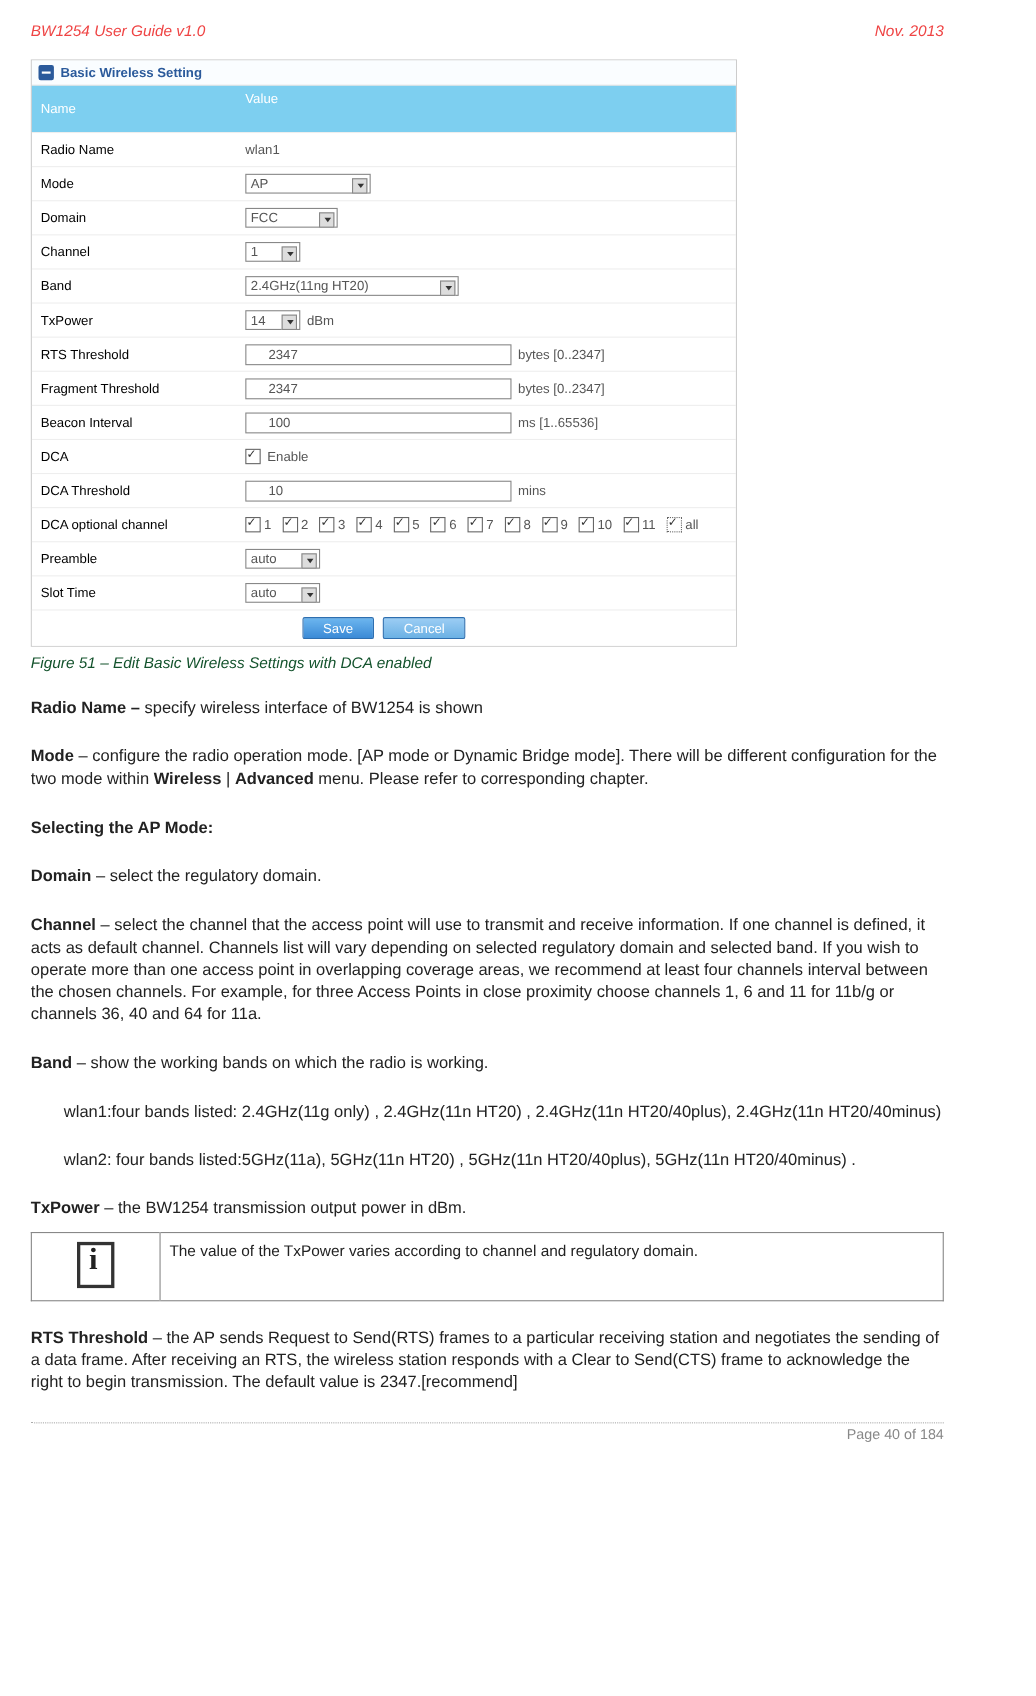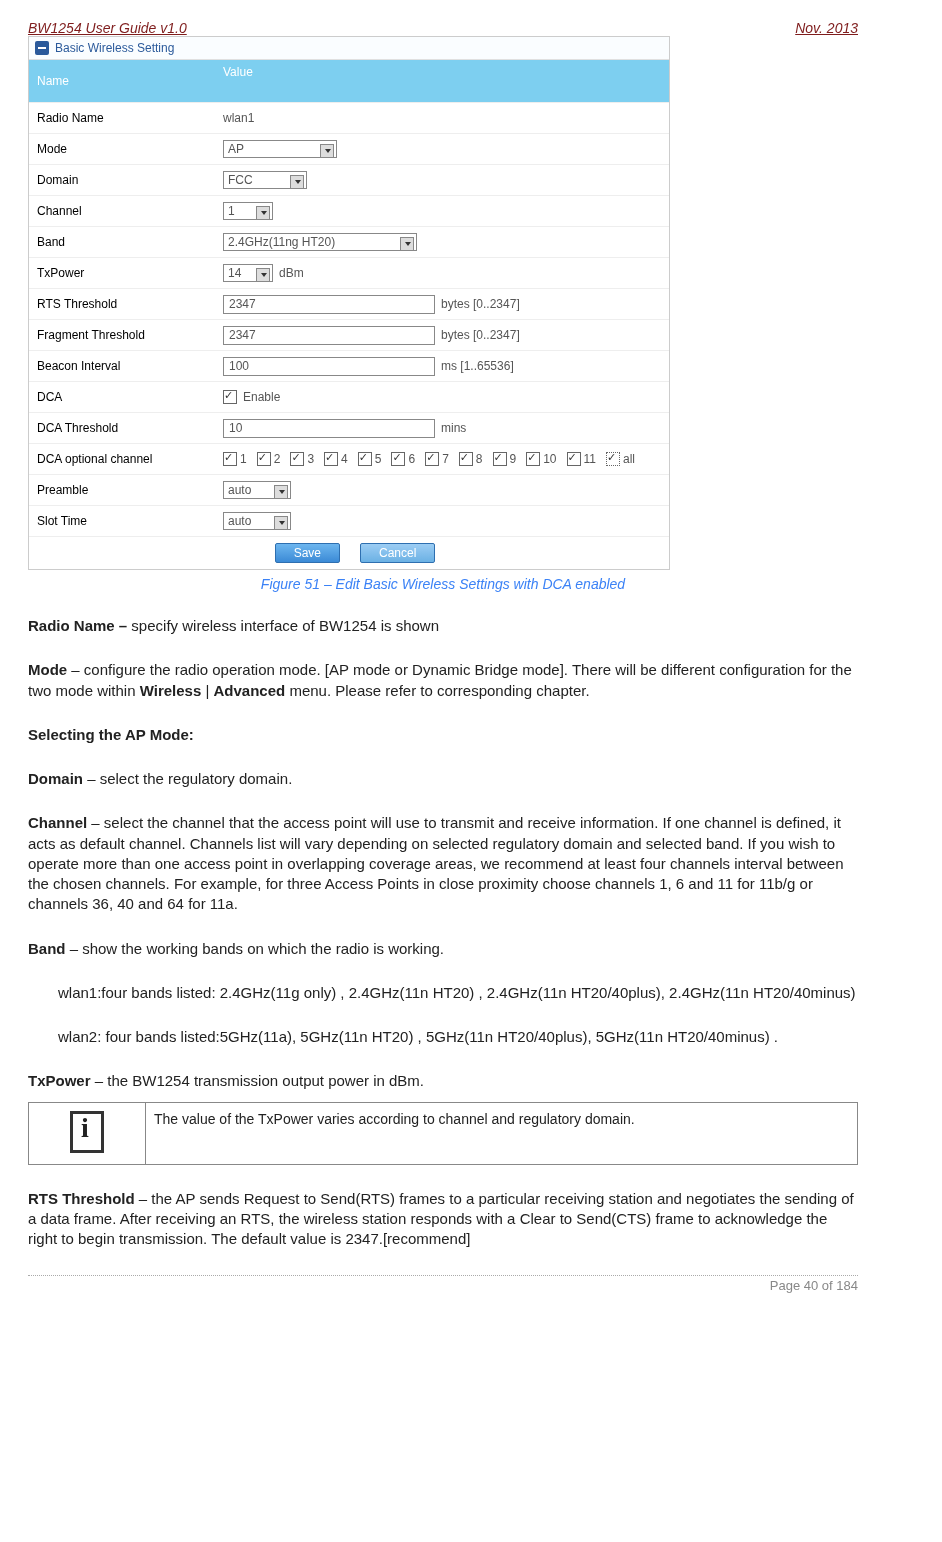--- a/index.html
+++ b/index.html
@@ -7,40 +7,40 @@
     padding: 20px 28px;
     font-family: Arial, Helvetica, sans-serif;
     font-size: 14px;
     width: 886px;
     box-sizing: border-box;
     color: #222;
   }
   .header-row {
     display: flex;
     justify-content: space-between;
-    color: #7f1d1d;
+    color: #ef4444;
     font-style: italic;
     font-size: 14px;
-    text-decoration: underline;
+    margin-bottom: 18px;
   }
   .screenshot {
     border: 1px solid #ccc;
     width: 640px;
     font-size: 12px;
     color: #555;
     margin-bottom: 6px;
   }
   .titlebar {
     background: #fafdff;
     padding: 4px 6px;
     display: flex;
     align-items: center;
     gap: 6px;
     color: #2b5a9b;
-    font-weight: normal;
+    font-weight: bold;
     border-bottom: 1px solid #e0e0e0;
   }
   .titlebar .sq {
     width: 14px;
     height: 14px;
     background: #2b5a9b;
     display: inline-block;
     border-radius: 2px;
     position: relative;
   }
@@ -87,21 +87,21 @@
     position:absolute;
     right:5px; top:8px;
     border-left:3px solid transparent;
     border-right:3px solid transparent;
     border-top:4px solid #333;
     z-index:2;
   }
   .inp {
     border:1px solid #888;
     background:#fff;
-    padding:1px 5px;
+    padding:1px 20px;
     font-size:12px;
     width:200px;
     display:inline-block;
     height:15px;
   }
   .cb {
     width:12px; height:12px;
     border:1px solid #666;
     display:inline-block;
     position:relative;
@@ -124,31 +124,29 @@
     border-top:1px solid #eee;
     background:#fff;
   }
   .btn {
     background: linear-gradient(#6db6ef,#3b8ad6);
     border:1px solid #2e6fb0;
     color:#fff;
     font-size:12px;
     padding:2px 18px;
     border-radius:2px;
-    margin-left:12px;
   }
   .btn.cancel {
     background: linear-gradient(#9ccdf4,#6bb1e4);
   }
   .fig-caption {
     font-style: italic;
-    color:#3b82f6;
+    color:#14532d;
     font-size:14px;
     margin: 4px 0 10px 0;
-    text-align: center;
   }
   p { margin: 24px 0 10px 0; line-height:1.35; font-size:15px; color:#222;}
   strong { font-weight:bold; }
   .indent { margin-left:30px; }
   .cbwrap { display:inline-flex; align-items:center; gap:3px; margin-right:10px;}
   .chk-grid { display:flex; flex-wrap:wrap; width:100%;}
   .info-table { border:1px solid #888; width:100%; border-collapse:collapse; margin:6px 0 14px 0;}
   .info-table td { padding:8px; vertical-align:top;}
   .info-icon-cell { width:100px; text-align:center; border-right:1px solid #888;}
   .info-icon {

